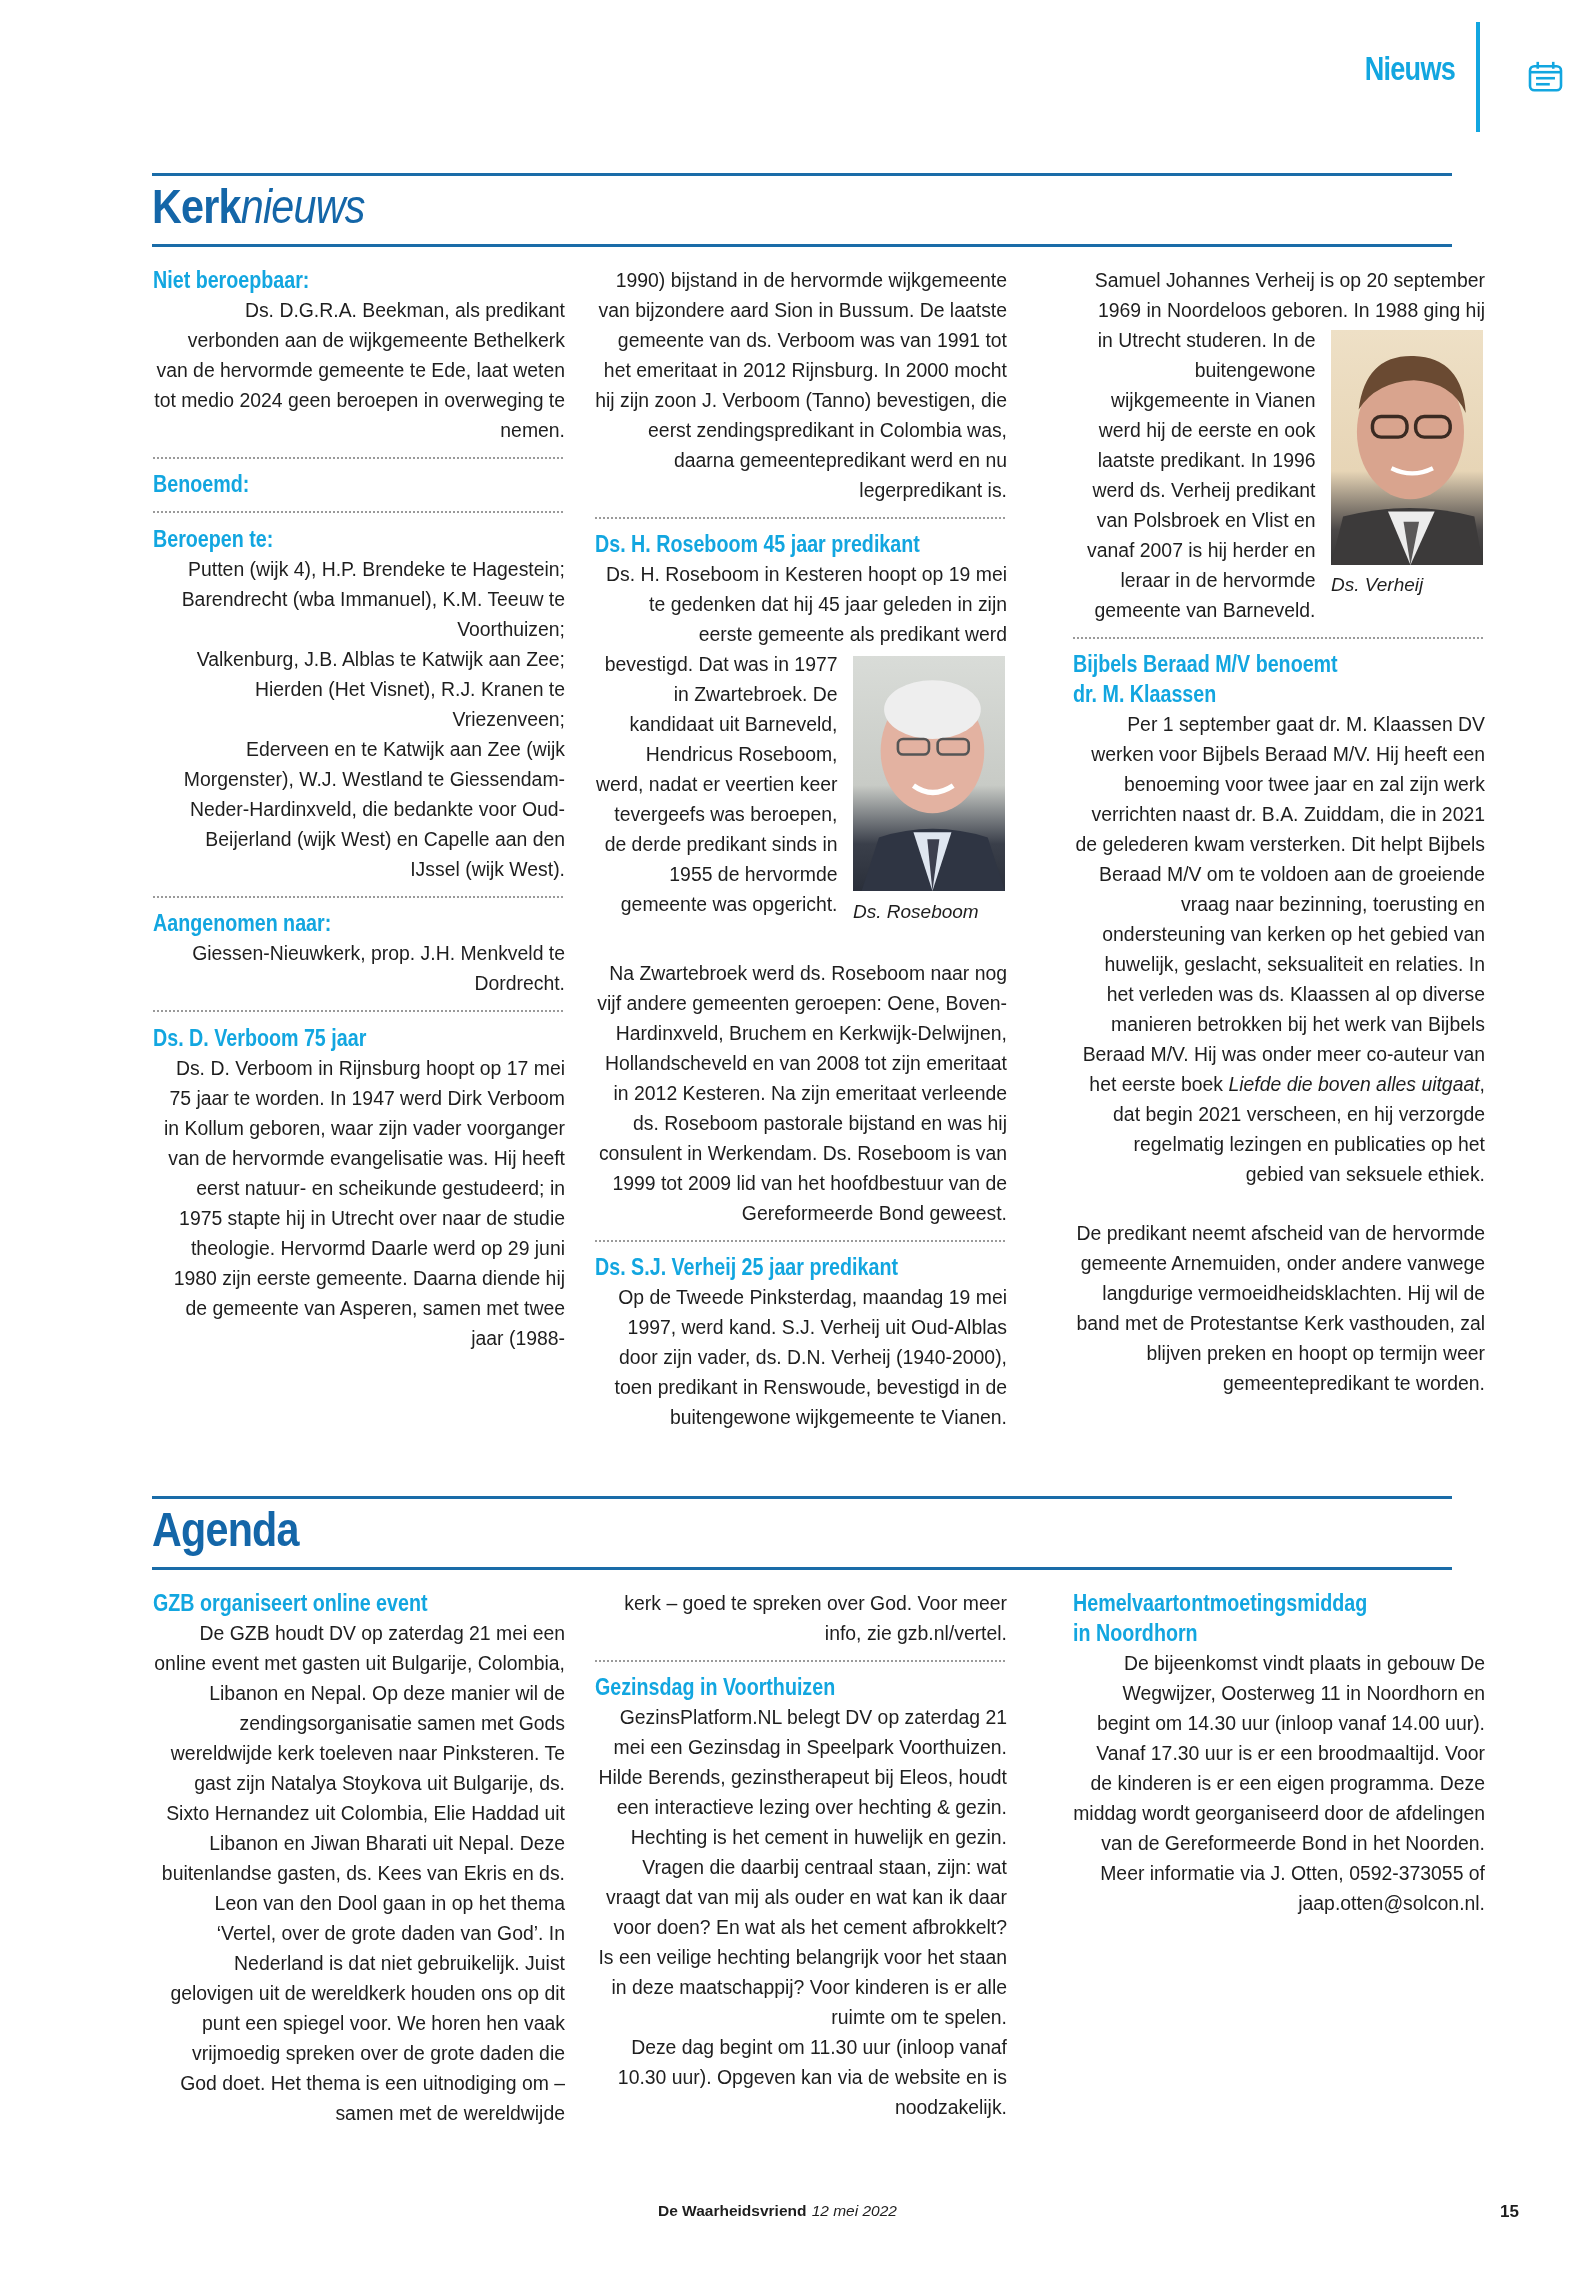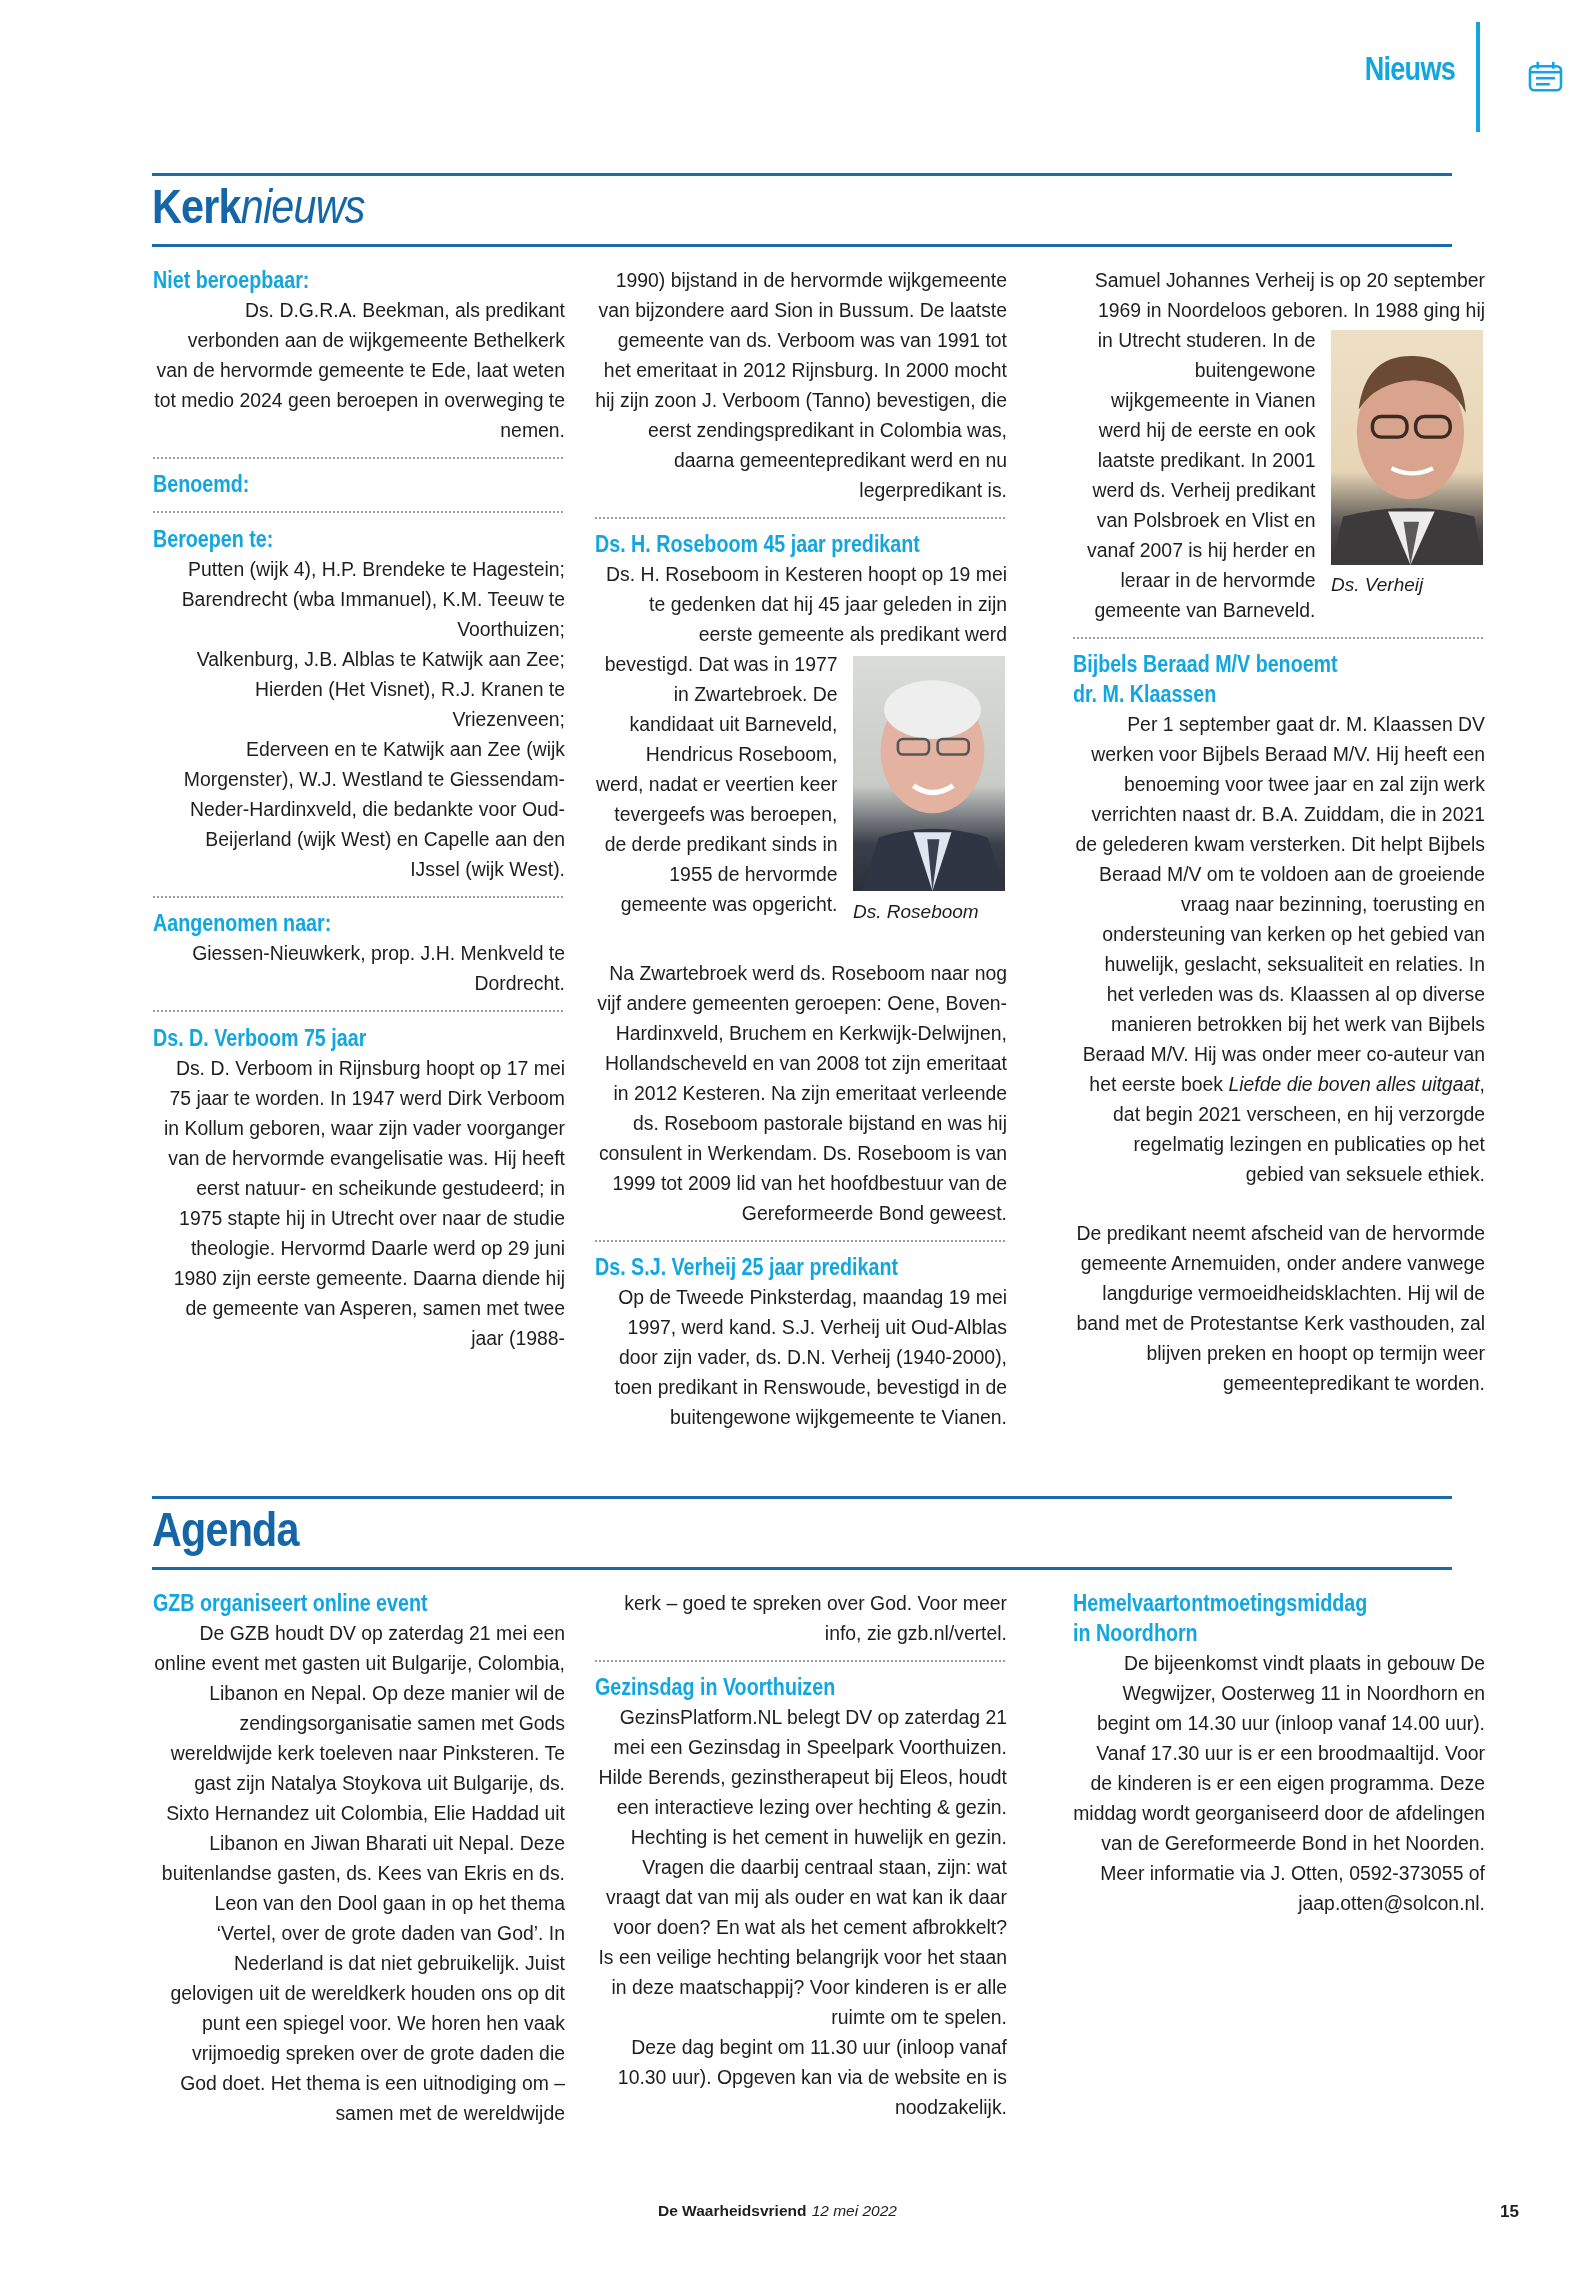--- a/index.html
+++ b/index.html
@@ -118,21 +118,21 @@
         <rect x="48" y="100" width="40" height="24" rx="10" fill="none" stroke="#3a2a22" stroke-width="4"></rect>
         <rect x="98" y="100" width="40" height="24" rx="10" fill="none" stroke="#3a2a22" stroke-width="4"></rect>
         <path d="M70 160 Q94 172 118 160" stroke="#fff" stroke-width="5" fill="none"></path>
         <path d="M0 272 L14 216 Q92 196 166 216 L176 272 Z" fill="#3c3a3a"></path>
         <path d="M66 210 L92 272 L120 210 Z" fill="#ececec"></path>
         <path d="M84 222 L92 272 L102 222 Z" fill="#5a5858"></path>
       </svg>
     </div>
     <div class="cap">Ds. Verheij</div>
   </div>
-  <p class="p">in Utrecht studeren. In de buitengewone wijkgemeente in Vianen werd hij de eerste en ook laatste predikant. In 2001 werd ds. Verheij predikant van Polsbroek en Vlist en vanaf 2007 is hij herder en leraar in de hervormde gemeente van Barneveld.</p>
+  <p class="p">in Utrecht studeren. In de buitengewone wijkgemeente in Vianen werd hij de eerste en ook laatste predikant. In 1996 werd ds. Verheij predikant van Polsbroek en Vlist en vanaf 2007 is hij herder en leraar in de hervormde gemeente van Barneveld.</p>
   <div class="sep" style="clear:both;"></div>
   <div class="h">Bijbels Beraad M/V benoemt</div>
   <div class="h">dr. M. Klaassen</div>
   <p class="p"><span>Per 1 september gaat dr. M. Klaassen DV werken voor Bijbels Beraad M/V. Hij heeft een benoeming voor twee jaar en zal zijn werk verrichten naast dr. B.A. Zuiddam, die in 2021 de gelederen kwam versterken. Dit helpt Bijbels Beraad M/V om te voldoen aan de groeiende vraag naar bezinning, toerusting en ondersteuning van kerken op het gebied van huwelijk, geslacht, seksualiteit en relaties. In het verleden was ds. Klaassen al op diverse manieren betrokken bij het werk van Bijbels Beraad M/V. Hij was onder meer co-auteur van het eerste boek </span><i>Liefde die boven alles uitgaat</i><span>, dat begin 2021 verscheen, en hij verzorgde regelmatig lezingen en publicaties op het gebied van seksuele ethiek.</span></p>
   <div class="gap"></div>
   <p class="p">De predikant neemt afscheid van de hervormde gemeente Arnemuiden, onder andere vanwege langdurige vermoeidheidsklachten. Hij wil de band met de Protestantse Kerk vasthouden, zal blijven preken en hoopt op termijn weer gemeentepredikant te worden.</p>
 </div>
 
 <div class="rule" style="top:1496px;"></div>
 <div class="section-title" style="top:1502px;">Agenda</div>

